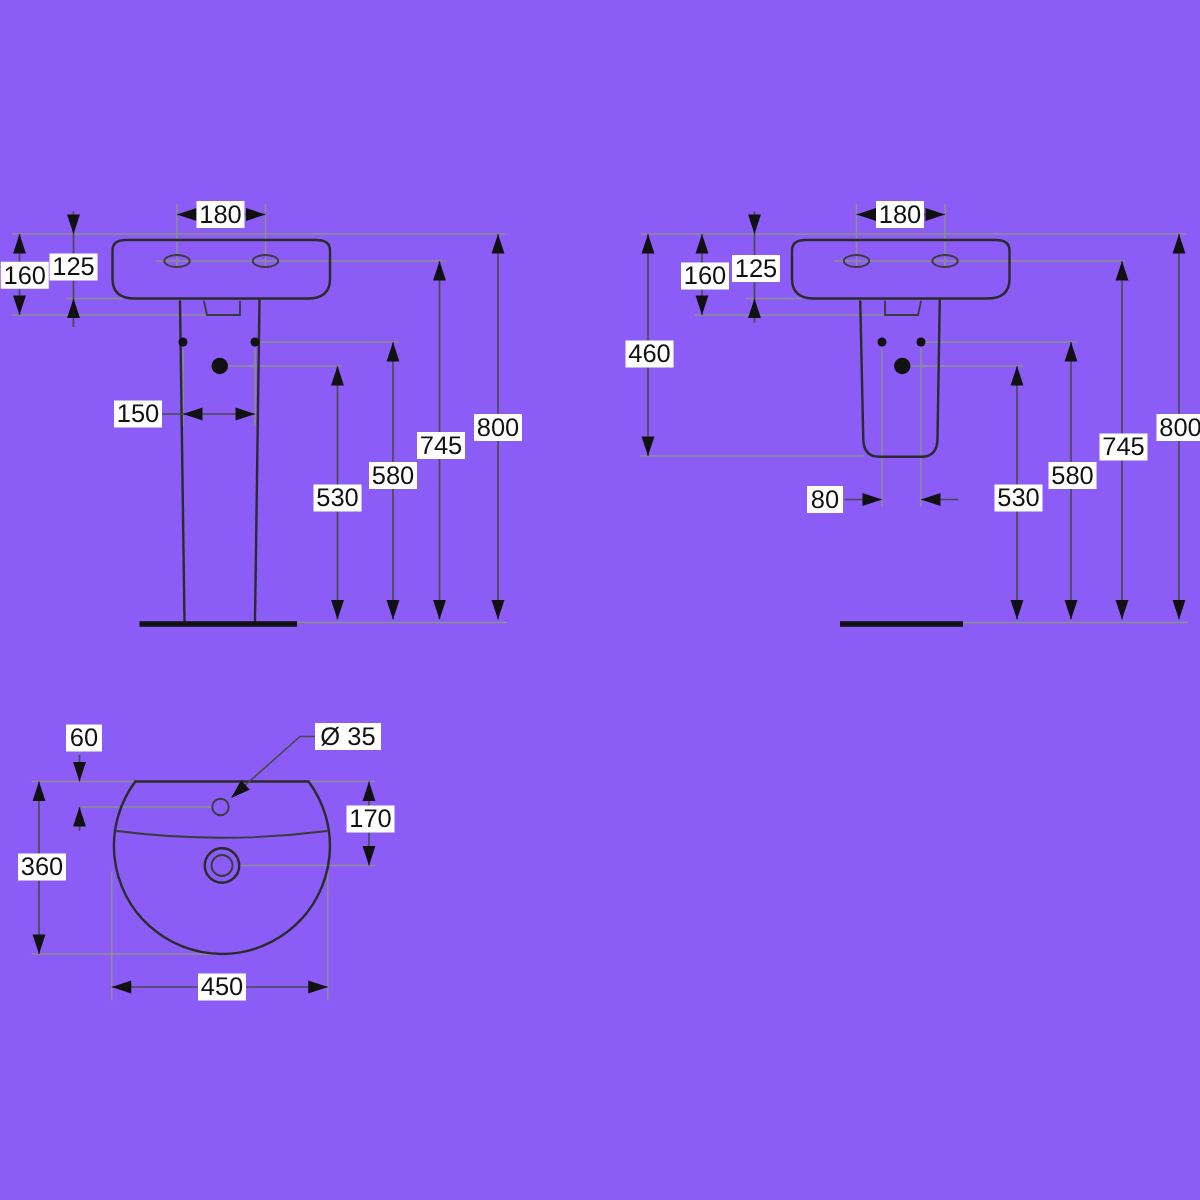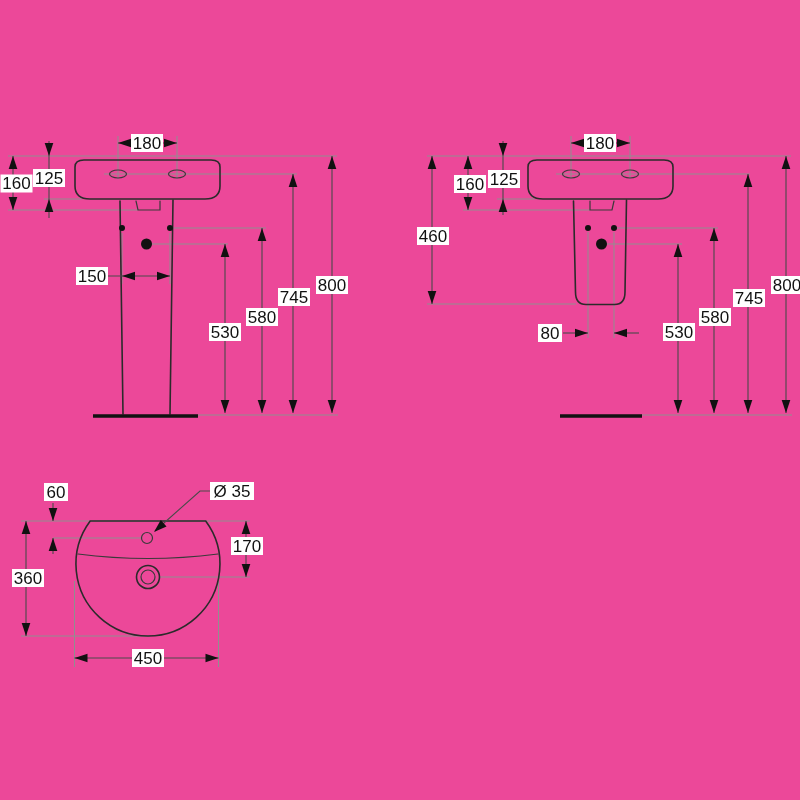--- a/index.html
+++ b/index.html
@@ -1,16 +1,16 @@
 <!DOCTYPE html>
 <html><head>
 <meta charset="utf-8">
 <style>
   html,body{margin:0;padding:0;background:#fff;}
-  #stage{position:relative;width:800px;height:800px;background:#ec4899;overflow:hidden;}
+  #stage{position:relative;width:800px;height:800px;background:#8b5cf6;overflow:hidden;}
   svg{display:block;}
   svg text{
     font-family:"Liberation Sans","DejaVu Sans",sans-serif;
     font-size:17px;
     fill:#111111;
   }
   .ol  {stroke:#2b2b2b;stroke-width:1.6;fill:none;stroke-linecap:round;}
   .ol2 {stroke:#3a3a3a;stroke-width:1.2;fill:none;stroke-linecap:round;}
   .ref {stroke:#8f8f8f;stroke-width:1;fill:none;}
   .dim {stroke:#4a4a4a;stroke-width:1.1;fill:none;}

